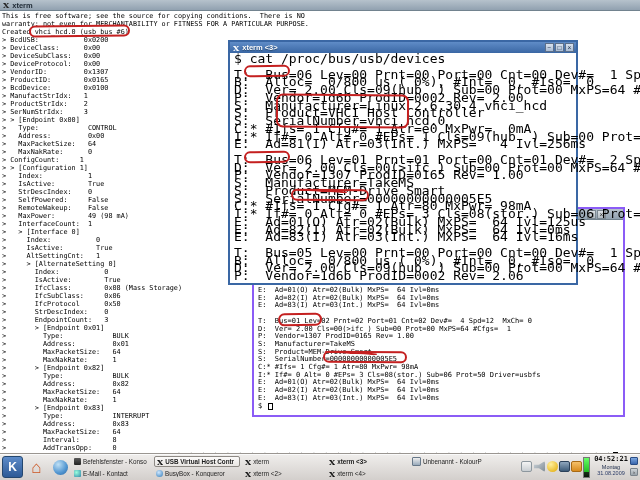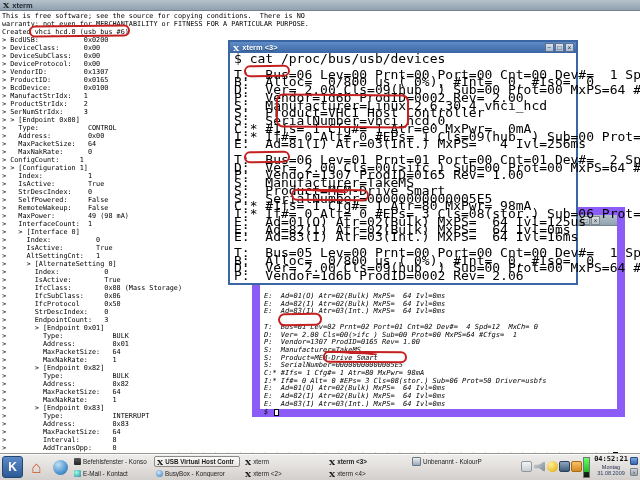--- a/index.html
+++ b/index.html
@@ -1,21 +1,21 @@
 <!DOCTYPE html>
 <html><head>
 <meta charset="utf-8">
 <style>
   html,body{margin:0;padding:0;background:#555;}
   .screen{position:relative;width:640px;height:480px;background:#ffffff;overflow:hidden;
     font-family:"Liberation Sans",sans-serif;}
   
   .win{position:absolute;background:#fff;box-sizing:border-box;}
   .win.main{inset:0;z-index:0;}
-  .win.back{left:252px;top:207px;width:373px;height:210px;z-index:2;border:8px solid #8b5cf6;font-style:italic;}
+  .win.back{left:252px;top:207px;width:373px;height:210px;z-index:2;border:2px solid #8b5cf6;}
   .win.front{left:228px;top:40px;width:350px;height:245px;z-index:3;border:2px solid #3a67a4;}
   .titlebar{position:absolute;left:0;top:0;right:0;height:11px;display:flex;align-items:center;
     gap:3px;padding-left:3px;box-sizing:border-box;overflow:hidden;}
   .titlebar.inactive{background:linear-gradient(#b6c2cc,#91a1b0);border-bottom:1px solid #72838f;}
   .titlebar.active{background:linear-gradient(#5f8cc7,#3a67a4);}
   .wtitle{font-size:7.5px;font-weight:bold;line-height:11px;}
   .titlebar.inactive .wtitle{color:#1d2833;}
   .titlebar.active .wtitle{color:#fff;text-shadow:0 1px 1px #27486f;}
   .wicon{font-family:"DejaVu Serif",serif;font-weight:bold;font-size:8px;line-height:10px;}
   .titlebar.inactive .wicon{color:#222;}

